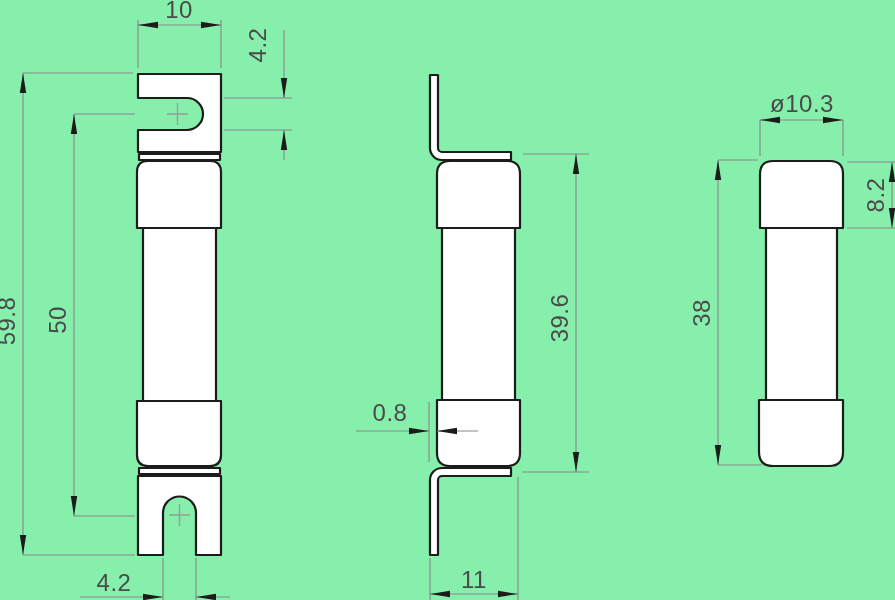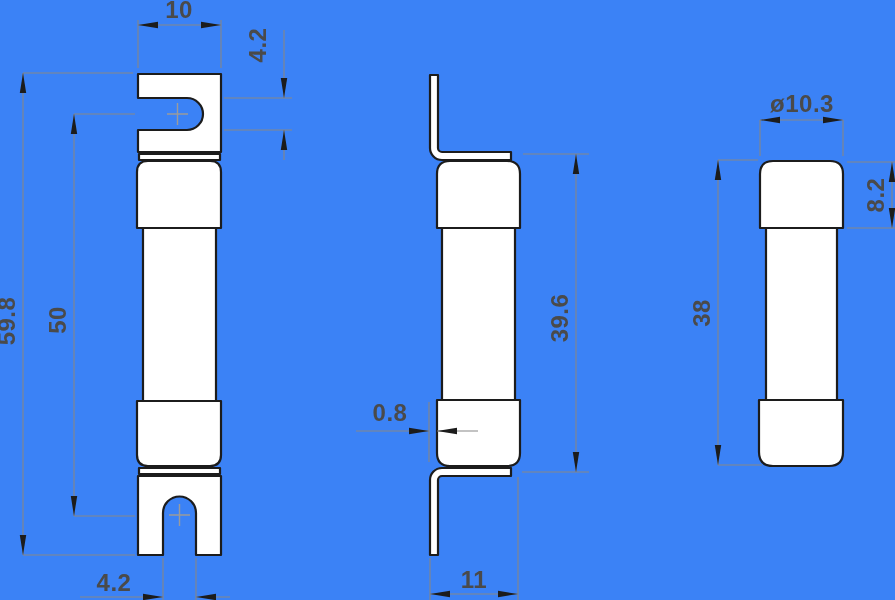--- a/index.html
+++ b/index.html
@@ -4,23 +4,22 @@
 <style>
   html, body {
     margin: 0;
     padding: 0;
     background: #ffffff;
   }
   .stage {
     position: relative;
     width: 895px;
     height: 600px;
-    background: #3b82f6;
+    background: #86efac;
     overflow: hidden;
-    font-weight: bold;
   }
   svg text {
     font-family: "Liberation Sans", sans-serif;
     font-size: 24px;
     fill: #4a4a4a;
     letter-spacing: 0.5px;
   }
   .part {
     fill: #ffffff;
     stroke: #1c1c1c;

